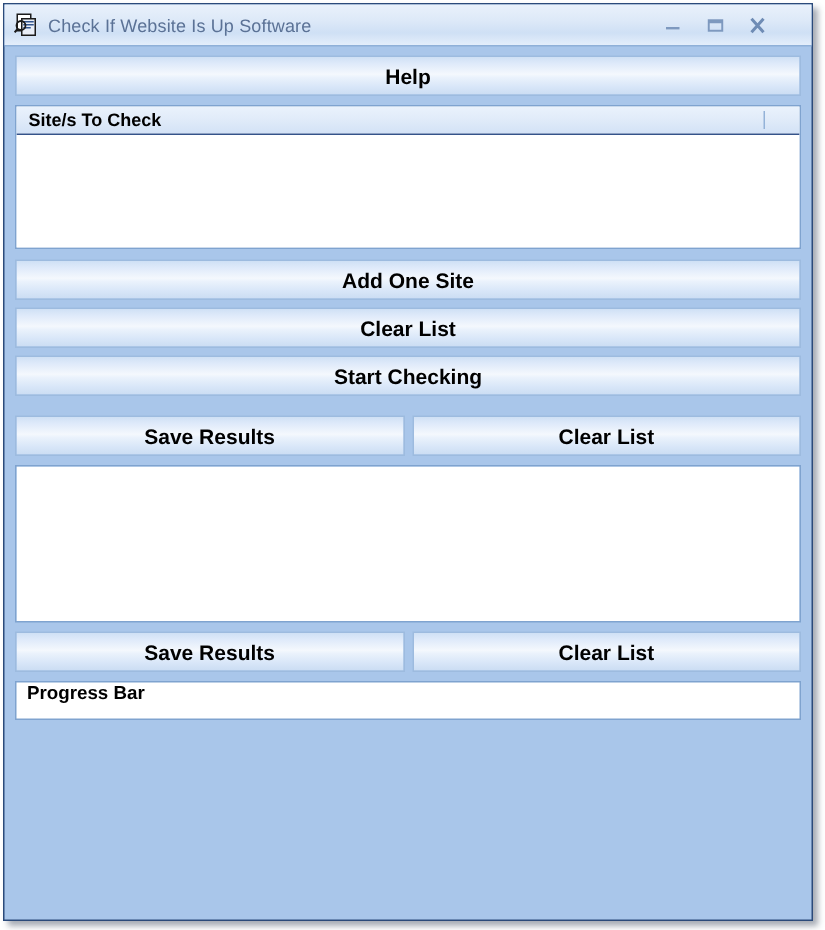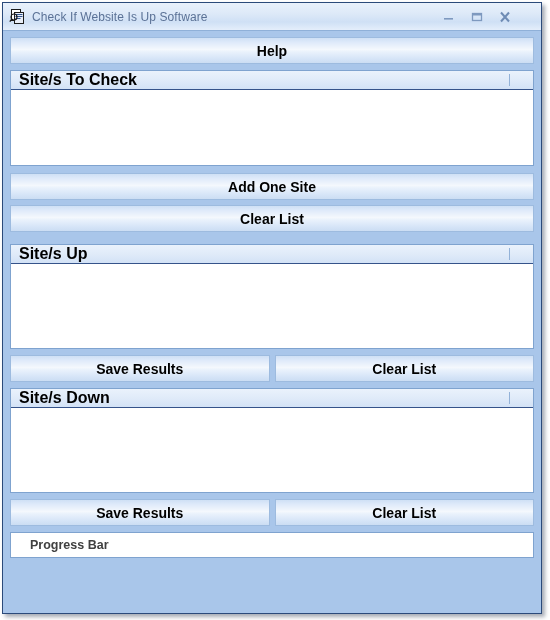--- a/index.html
+++ b/index.html
@@ -123,21 +123,21 @@
     flex: 0 0 19px;
     background: linear-gradient(to bottom,
                 #eaf2fc 0%, #e0ebf9 50%, #d3e2f6 100%);
     border-bottom: 1px solid #35538a;
     display: flex;
     align-items: center;
     position: relative;
     box-sizing: border-box;
   }
   .list-header-label {
-    font-size: 16px;
+    font-size: 12px;
     font-weight: bold;
     color: #000000;
     padding-left: 8px;
     white-space: nowrap;
   }
   .col-divider {
     position: absolute;
     right: 23px;
     top: 3px;
     bottom: 3px;
@@ -150,25 +150,25 @@
   }
 
   
   #progress-field {
     height: 26px;
     flex: 0 0 26px;
     border: 1px solid #7fa3cf;
     background: #ffffff;
     box-sizing: border-box;
     display: flex;
-    align-items: center;
-    padding-left: 19px;
+    align-items: flex-start;
+    padding-left: 7px;
     font-size: 12.5px;
     font-weight: bold;
-    color: #404040;
+    color: #000000;
   }
 </style>
 </head>
 <body>
 
 <div id="window">
 
   <div id="titlebar">
     <span class="app-icon">
       <svg width="17" height="17" viewBox="0 0 17 17">
@@ -221,45 +221,35 @@
     </div>
 
     <div class="gap5"></div>
 
     <div class="btn-row">
       <div class="btn">Clear List</div>
     </div>
 
     <div class="gap5"></div>
 
+    <div class="btn" style="flex:0 0 27px;">Start Checking</div>
 
     <div class="gap7"></div>
 
-    <div class="listbox" style="flex:0 0 105px;">
-      <div class="list-header">
-        <span class="list-header-label">Site/s Up</span>
-        <span class="col-divider"></span>
-      </div>
-      <div class="list-body"></div>
-    </div>
 
     <div class="gap6"></div>
 
     <div class="btn-row">
       <div class="btn">Save Results</div>
       <div class="btn">Clear List</div>
     </div>
 
     <div class="gap6"></div>
 
     <div class="listbox" style="flex:0 0 105px;">
-      <div class="list-header">
-        <span class="list-header-label">Site/s Down</span>
-        <span class="col-divider"></span>
-      </div>
       <div class="list-body"></div>
     </div>
 
     <div class="gap6"></div>
 
     <div class="btn-row">
       <div class="btn">Save Results</div>
       <div class="btn">Clear List</div>
     </div>
 

